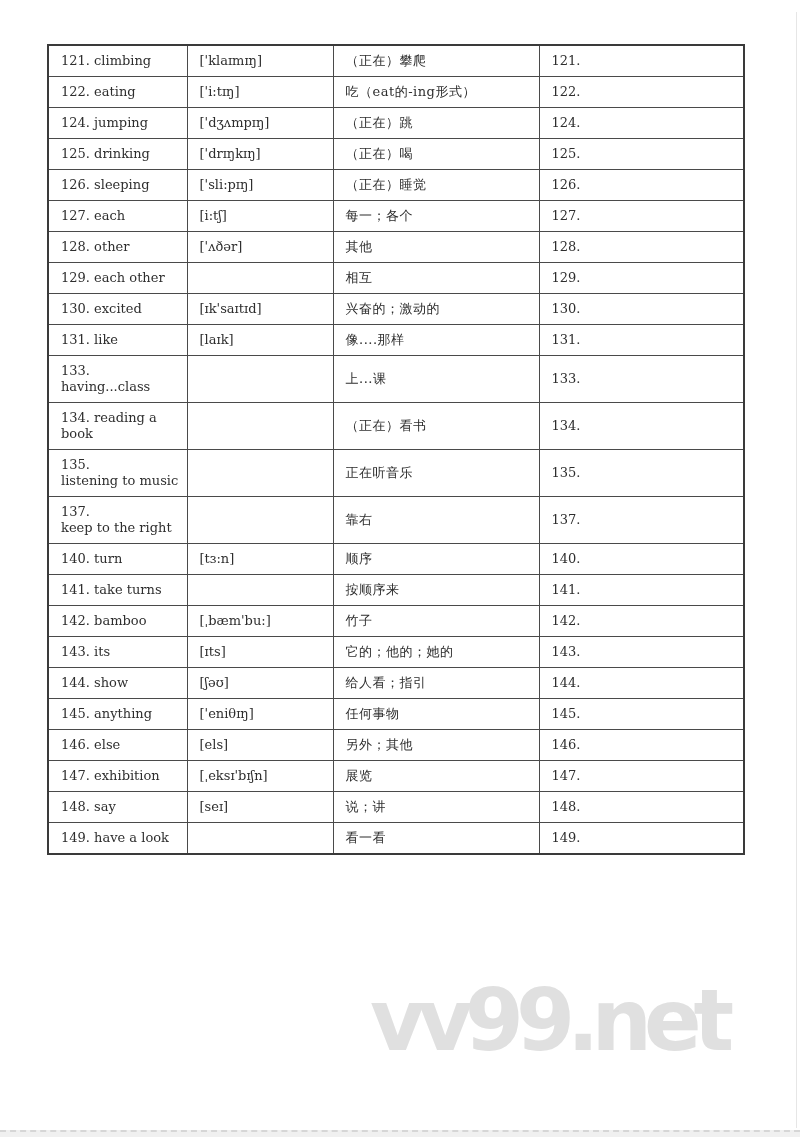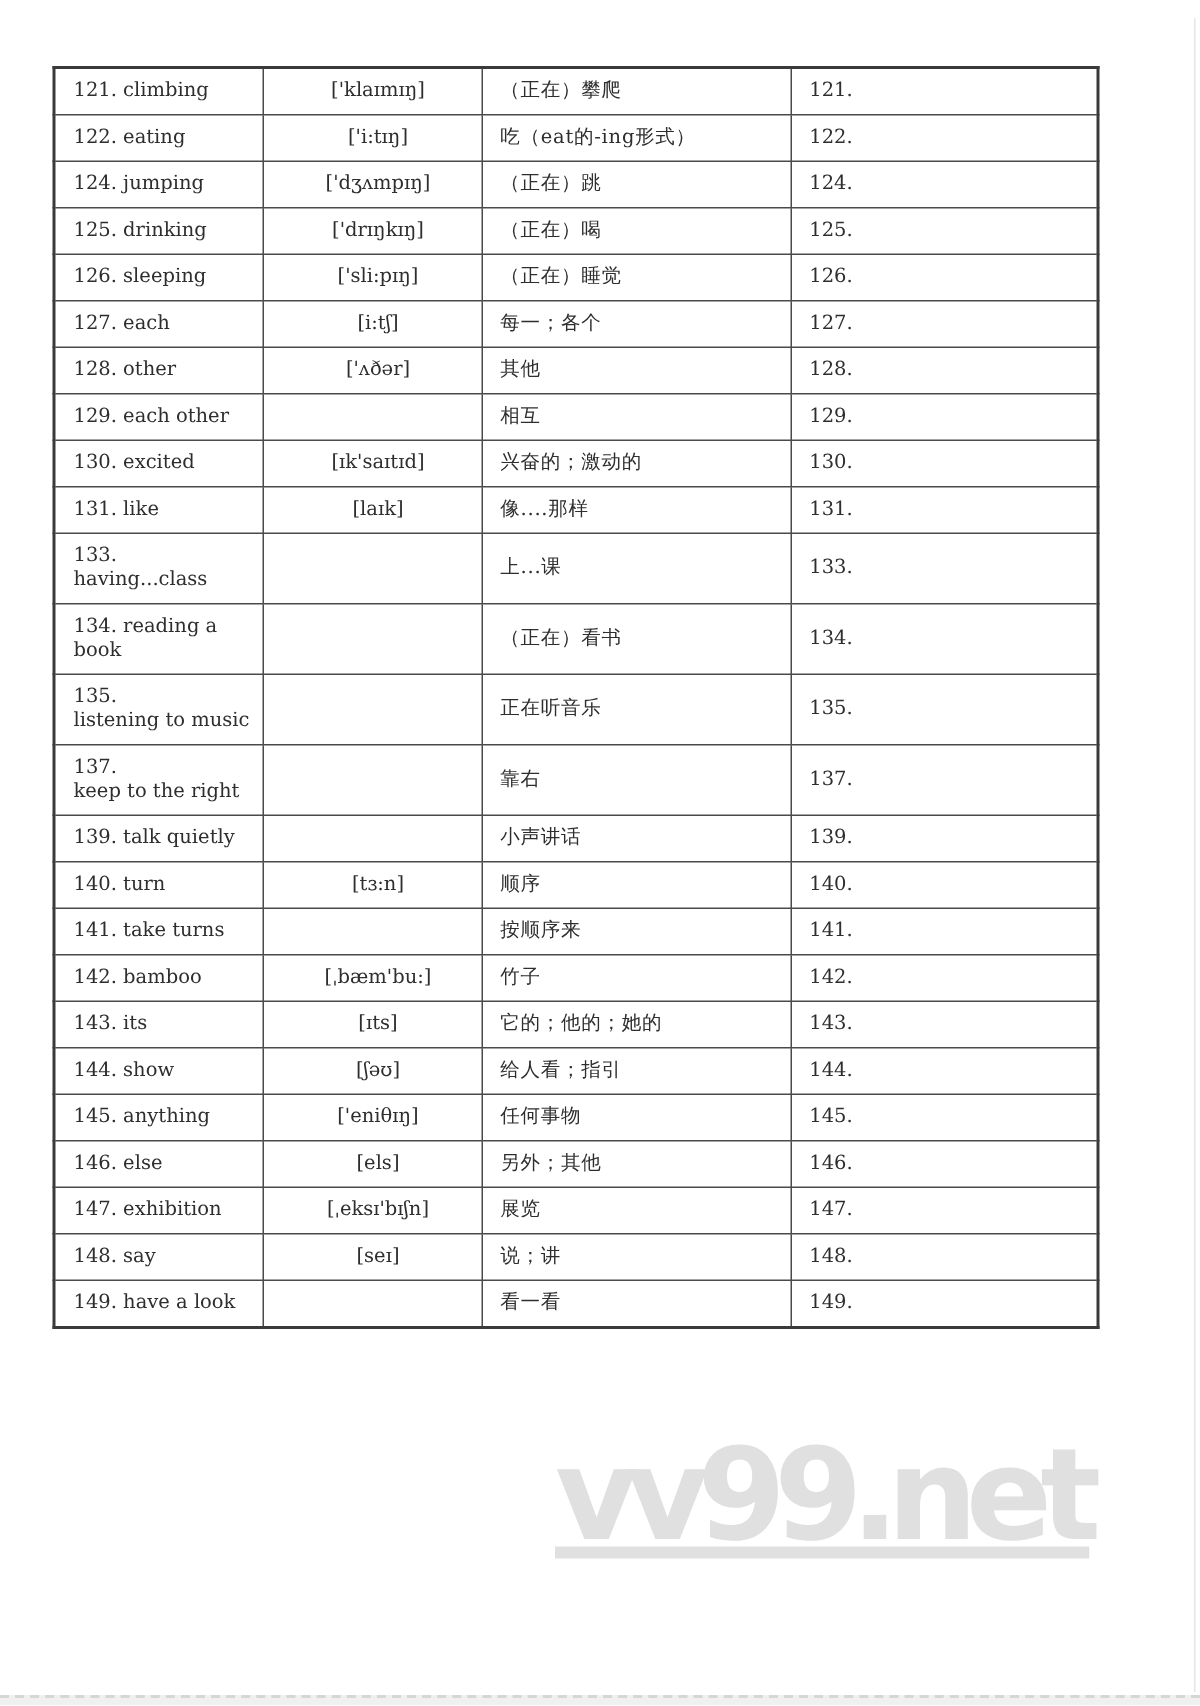--- a/index.html
+++ b/index.html
@@ -9,53 +9,52 @@
     width: 800px;
     height: 1137px;
     background: #ffffff;
     overflow: hidden;
     font-family: "DejaVu Serif", "Liberation Serif", serif;
   }
   
   .watermark {
     position: absolute;
     left: 370px;
-    top: 962px;
+    top: 985px;
     font-family: "DejaVu Sans", "Liberation Sans", sans-serif;
     font-size: 85px;
     line-height: 72px;
     font-weight: 700;
     letter-spacing: -8px;
     color: #e0e0e0;
     z-index: 0;
     white-space: nowrap;
     user-select: none;
-    text-decoration: underline;
   }
   table.vocab {
     position: absolute;
-    left: 35px;
+    left: 47px;
     top: 44px;
     width: 696px;
     border-collapse: collapse;
     table-layout: fixed;
     z-index: 1;
     background: transparent;
   }
   table.vocab, table.vocab td { border: 1.5px solid #4a4a4a; }
   table.vocab { border: 2px solid #3a3a3a; }
   table.vocab td {
     font-size: 13px;
     line-height: 16px;
     color: #2e2e2e;
     vertical-align: middle;
     padding: 7px 4px 7px 12px;
     overflow: hidden;
   }
-  td.cell-phonetic { border-right: 4px solid #616161; text-align: center; }
+  td.cell-phonetic { border-right: 4px solid #616161; }
   td.cell-word .stacked-word { word-break: break-all; }
   td.cell-meaning { padding-left: 11px; letter-spacing: 0.5px; }
   
   .page-edge-right {
     position: absolute;
     left: 796px;
     top: 12px;
     bottom: 9px;
     width: 1px;
     background: #e6e6e6;
@@ -172,26 +171,20 @@
         <tr>
           <td class="cell-word">
             <div>137.</div>
             <div class="stacked-word">keep to the right</div>
           </td>
           <td class="cell-phonetic"></td>
           <td class="cell-meaning">靠右</td>
           <td class="cell-number">137.</td>
         </tr>
         <tr>
-          <td class="cell-word">139. talk quietly</td>
-          <td class="cell-phonetic"></td>
-          <td class="cell-meaning">小声讲话</td>
-          <td class="cell-number">139.</td>
-        </tr>
-        <tr>
           <td class="cell-word">140. turn</td>
           <td class="cell-phonetic">[tɜ:n]</td>
           <td class="cell-meaning">顺序</td>
           <td class="cell-number">140.</td>
         </tr>
         <tr>
           <td class="cell-word">141. take turns</td>
           <td class="cell-phonetic"></td>
           <td class="cell-meaning">按顺序来</td>
           <td class="cell-number">141.</td>

